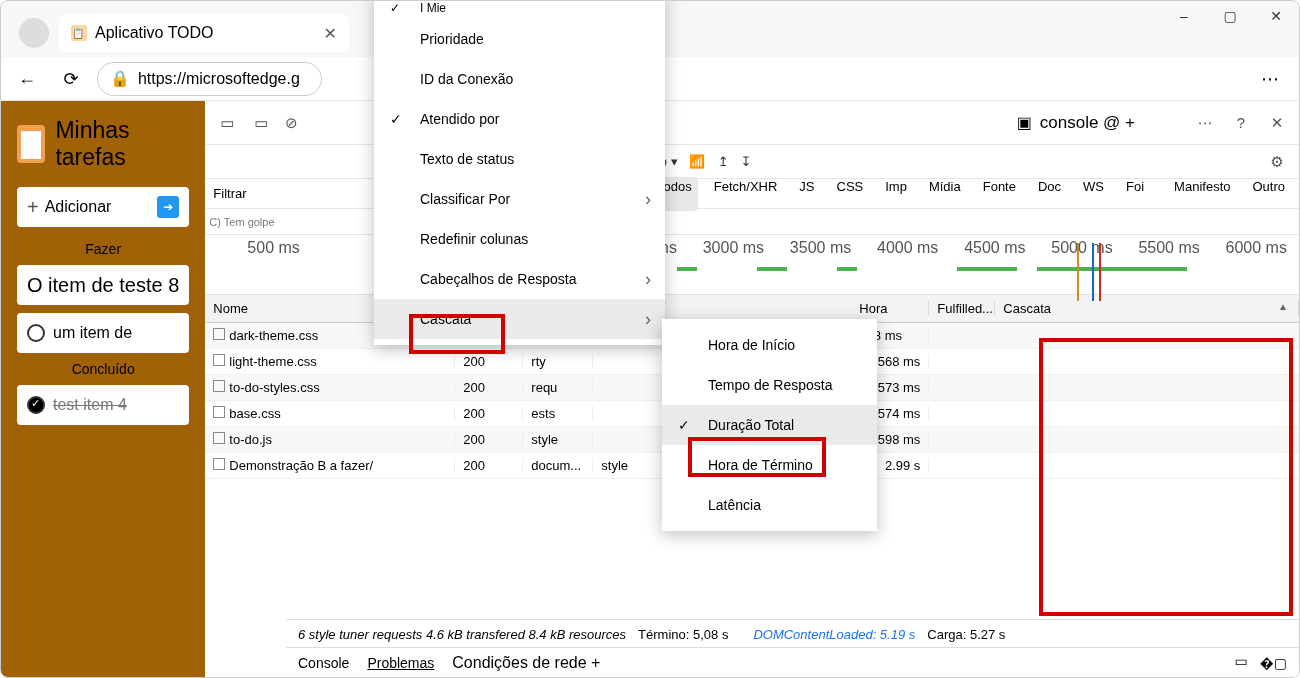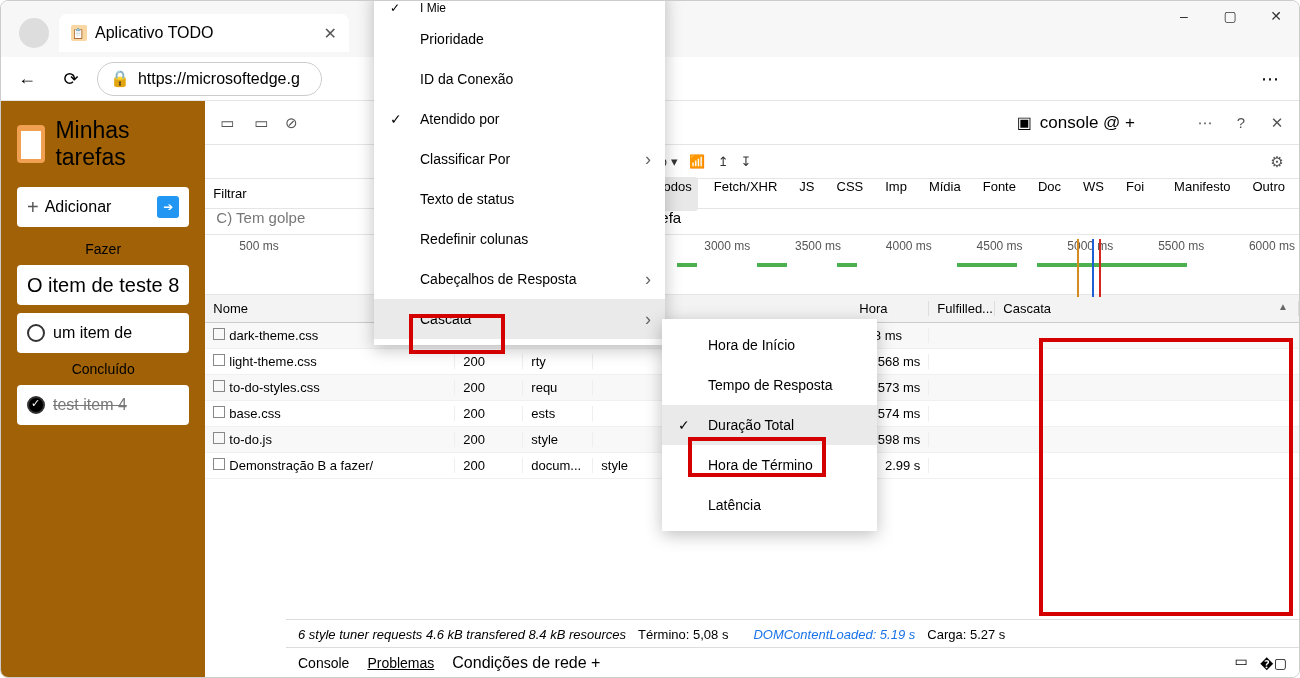--- a/index.html
+++ b/index.html
@@ -42,24 +42,24 @@
 .console-drawer { margin-left: auto; display: flex; align-items: center; gap: 8px; }
 
 .dt-toolbar { height: 34px; border-bottom: 1px solid #e5e5e5; display: flex; align-items: center; padding: 0 8px; gap: 12px; font-size: 13px; color: #333; }
 .throttle { display: flex; align-items: center; gap: 4px; }
 .gear-right { margin-left: auto; }
 
 .filter-row { height: 30px; border-bottom: 1px solid #e5e5e5; display: flex; align-items: center; padding: 0 8px; gap: 10px; font-size: 13px; }
 .filter-pills span { padding: 2px 6px; }
 .pill-active { background: #e8e8e8; border-radius: 3px; }
 
-.subrow { height: 26px; border-bottom: 1px solid #e5e5e5; padding: 0 11px; font-size: 15px; display: flex; align-items: flex-start; }
+.subrow { height: 26px; border-bottom: 1px solid #e5e5e5; padding: 0 4px; font-size: 11px; display: flex; align-items: center; }
 
 .timeline { height: 60px; border-bottom: 1px solid #e5e5e5; position: relative; }
-.timeline-ticks { display: flex; justify-content: space-between; padding: 4px 4px; font-size: 12px; color: #555; }
+.timeline-ticks { display: flex; justify-content: space-between; padding: 4px 12px; font-size: 16px; color: #555; }
 .timeline-bars { position: relative; height: 20px; margin: 0 12px; }
 .tbar { position: absolute; height: 4px; background: #4caf50; top: 6px; }
 
 .grid { font-size: 13px; }
 .grid-head { display: flex; background: #f3f3f3; border-bottom: 1px solid #ccc; height: 28px; align-items: center; }
 .grid-head > div { padding: 0 8px; border-right: 1px solid #ddd; }
 .col-name { width: 250px; } .col-status { width: 68px; } .col-init { width: 70px; } .col-sz { width: 48px; }
 .col-time { width: 78px; } .col-ful { width: 66px; } .col-casc { flex: 1; position: relative; }
 .grid-row { display: flex; height: 26px; align-items: center; border-bottom: 1px solid #f0f0f0; }
 .grid-row:nth-child(odd) { background: #f8f8f8; }
@@ -294,22 +294,22 @@
     </div>
 
   </div>
 </div>
 
 <div class="context-menu menu1" id="menu1">
     <div class="cm-item cm-check" style="height: 22px; font-size: 12px;">I Mie</div>
     <div class="cm-item">Prioridade</div>
     <div class="cm-item">ID da Conexão</div>
     <div class="cm-item cm-check">Atendido por</div>
+    <div class="cm-item">Texto de status</div>
     <div class="cm-item cm-arrow">Classificar Por</div>
-    <div class="cm-item">Texto de status</div>
     <div class="cm-item">Redefinir colunas</div>
     <div class="cm-item cm-arrow">Cabeçalhos de Resposta</div>
     <div class="cm-item hover cm-arrow">Cascata</div>
   </div>
 <div class="context-menu menu2" id="menu2">
     <div class="cm-item">Hora de Início</div>
     <div class="cm-item">Tempo de Resposta</div>
     <div class="cm-item hover cm-check">Duração Total</div>
     <div class="cm-item">Hora de Término</div>
     <div class="cm-item">Latência</div>

